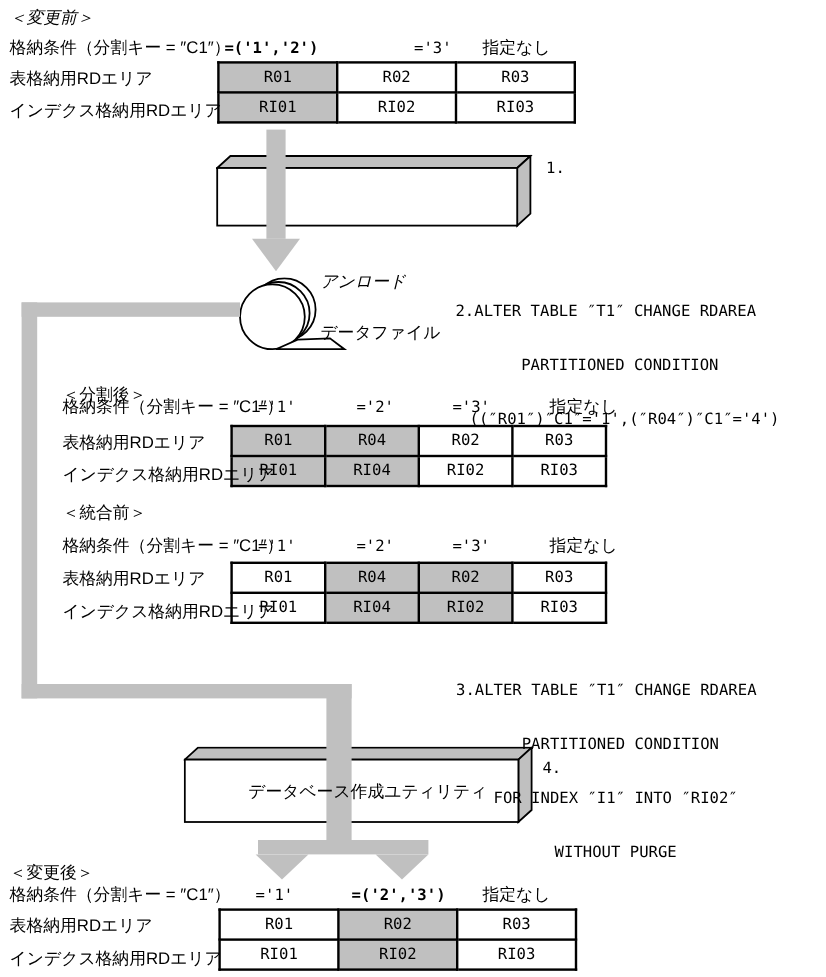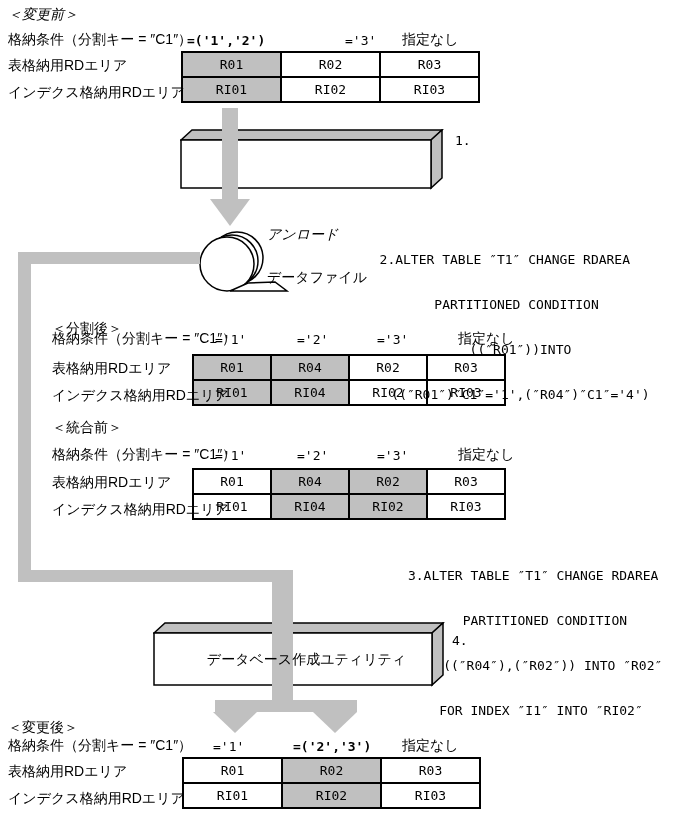--- a/index.html
+++ b/index.html
@@ -74,21 +74,20 @@
     <circle cx="36" cy="30" r="26" fill="none" stroke="#000" stroke-width="1.5"></circle>
     <circle cx="31" cy="33" r="27" fill="#ffffff" stroke="#000" stroke-width="1.5"></circle>
     <polygon points="34,60 91,60 79,51 52,52" fill="#ffffff" stroke="#000" stroke-width="1.5"></polygon>
   </svg>
   <div class="abs jp" style="left:267px;top:226px;font-style:italic;">アンロード</div>
   <div class="abs jp" style="left:267px;top:245px;margin-top:24px;">データファイル</div>
 
   <div class="abs mono sqlblock" style="left:360px;top:222px;">
     <div>2.ALTER TABLE ″T1″ CHANGE RDAREA</div>
     <div>   PARTITIONED CONDITION</div>
-    <div>    ((″R01″))INTO</div>
     <div>    ((″R01″)″C1″='1',(″R04″)″C1″='4')</div>
   </div>
 
   <div class="abs jp" style="left:52px;top:320px;">＜分割後＞</div>
   <div class="abs jp" style="left:52px;top:330px;">格納条件（分割キー = ″C1″）</div>
   <div class="abs mono" style="left:215px;top:332px;">='1'</div>
   <div class="abs mono" style="left:297px;top:332px;">='2'</div>
   <div class="abs mono" style="left:377px;top:332px;">='3'</div>
   <div class="abs jp" style="left:458px;top:330px;">指定なし</div>
   <div class="abs jp" style="left:52px;top:360px;">表格納用RDエリア</div>
@@ -128,25 +127,25 @@
     </tr>
     <tr>
       <td>RI01</td>
       <td class="gray">RI04</td>
       <td class="gray">RI02</td>
       <td>RI03</td>
     </tr>
   </tbody>
     </table>
 
-  <div class="abs mono sqlblock" style="left:380px;top:538px;margin-left:24px;">
+  <div class="abs mono sqlblock" style="left:380px;top:538px;">
     <div>3.ALTER TABLE ″T1″ CHANGE RDAREA</div>
     <div>   PARTITIONED CONDITION</div>
-    <div>     ((″R04″),(″R02″)) INTO ″R02″</div>
     <div>  FOR INDEX ″I1″ INTO ″RI02″</div>
+    <div>  WITHOUT PURGE</div>
   </div>
 
   <svg style="left:153px;top:622px;" width="292" height="65">
     <polygon points="1,11 12,1 290,1 279,11" fill="#c0c0c0" stroke="#000" stroke-width="1.5"></polygon>
     <polygon points="279,11 290,1 290,53 279,63" fill="#c0c0c0" stroke="#000" stroke-width="1.5"></polygon>
     <rect x="1" y="11" width="278" height="52" fill="#ffffff" stroke="#000" stroke-width="1.5"></rect>
   </svg>
   <div class="abs jp boxlabel" style="left:154px;top:651px;width:305px;">データベース作成ユティリティ</div>
   <div class="abs mono" style="left:452px;top:633px;">4.</div>
 

